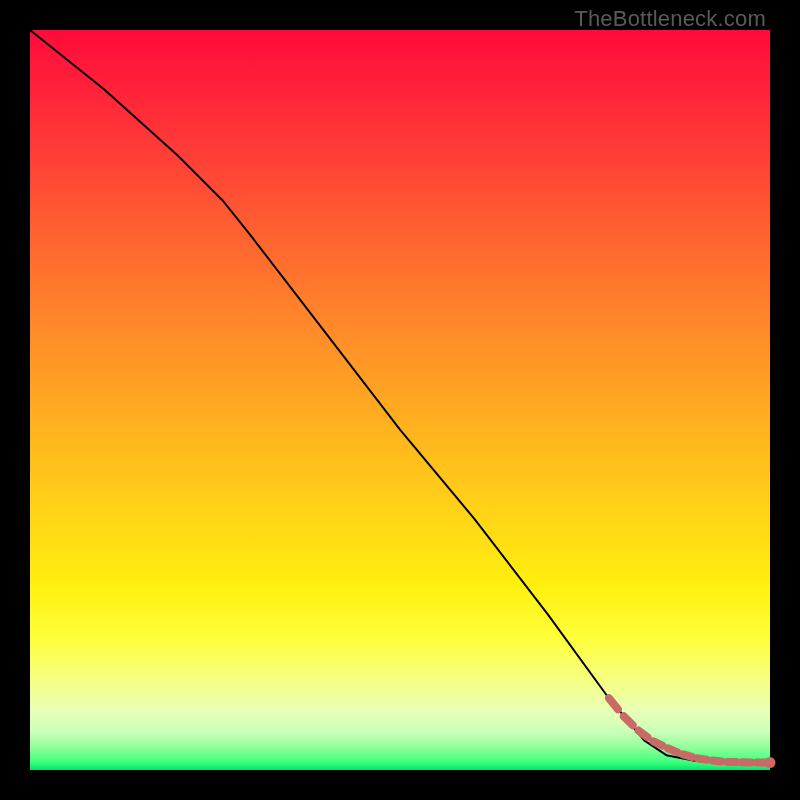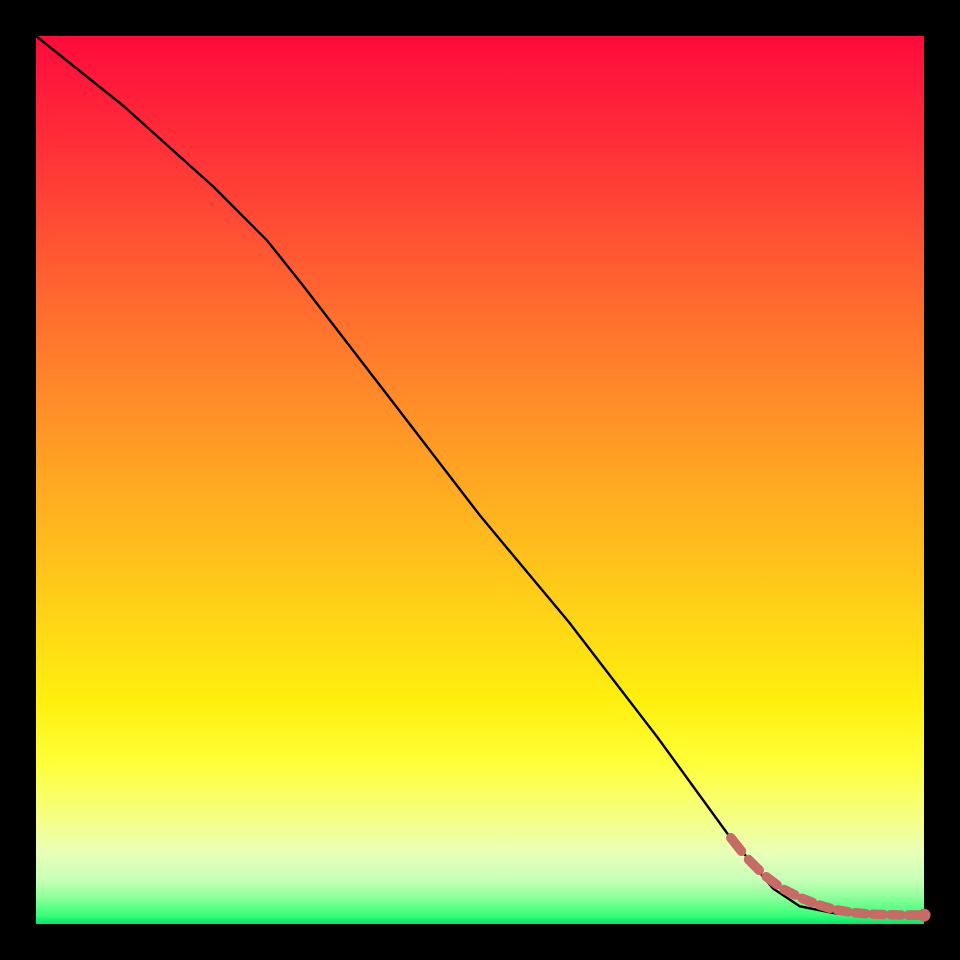--- a/index.html
+++ b/index.html
@@ -73,20 +73,21 @@
     stroke-linecap: round;
   }
   .dot {
     fill: #c86a66;
   }
 </style>
 </head>
 <body>
 
 <div class="stage">
+  <div class="watermark">TheBottleneck.com</div>
   <div class="plot-area"></div>
   <svg class="overlay" viewBox="0 0 740 740">
     <g>
       <path class="curve" id="curvePath" d="M0.0 0.0 L74.0 59.2 L148.0 125.8 L192.4 170.2 L222.0 207.2 L296.0 303.4 L370.0 399.6 L444.0 488.4 L518.0 584.6 L577.2 666.0 L614.2 710.4 L636.4 725.2 L666.0 731.1 L703.0 732.6 L740.0 732.6"></path>
     </g>
     <g id="markerGroup">
         <line x1="579.0" y1="668.2" x2="587.9" y2="679.3" class="dash-seg"></line>
         <line x1="593.8" y1="686.3" x2="602.7" y2="695.2" class="dash-seg"></line>
         <line x1="608.6" y1="700.6" x2="617.5" y2="707.3" class="dash-seg"></line>
         <line x1="623.4" y1="711.3" x2="632.3" y2="715.7" class="dash-seg"></line>

